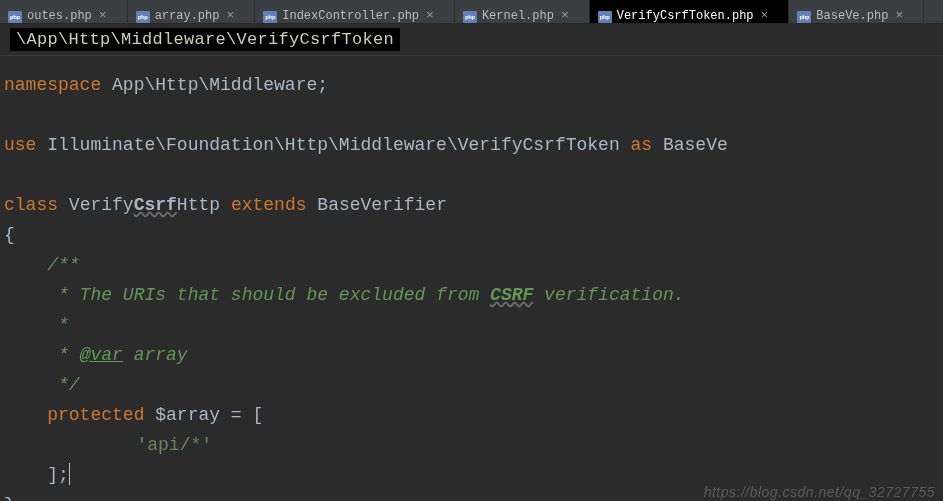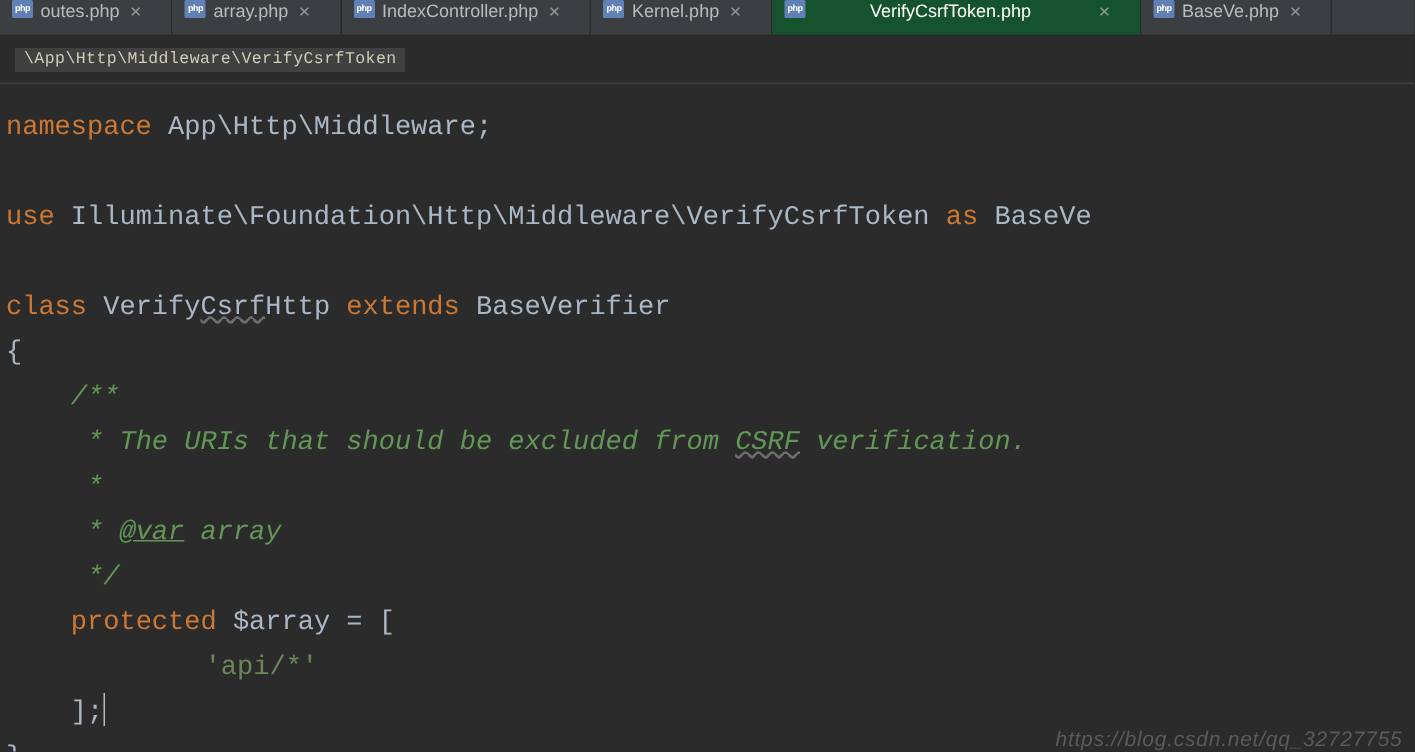--- a/index.html
+++ b/index.html
@@ -15,35 +15,34 @@
     }
     .tab-bar {
       display: flex;
       background: #3c3f41;
       height: 24px;
       align-items: center;
       border-bottom: 1px solid #282828;
     }
     .tab {
       display: flex;
-      align-items: flex-start;
+      align-items: flex-end;
       padding: 0 20px 0 8px;
       height: 100%;
       background: #3c3f41;
       color: #bbbbbb;
-      font-family: Liberation Sans, sans-serif;
+      font-family: Liberation Mono, monospace;
       font-size: 12px;
       cursor: pointer;
       border-right: 1px solid #2b2b2b;
       white-space: nowrap;
     }
     .tab.active {
-      background: #14532d;
+      background: #000000;
       color: #ffffff;
-      gap: 38px;
     }
     .tab .icon-php {
       width: 14px;
       height: 12px;
       background: #6181b6;
       margin-right: 5px;
       border-radius: 1px;
       display: inline-flex;
       align-items: center;
       justify-content: center;
@@ -59,42 +58,42 @@
     }
     .breadcrumb {
       height: 32px;
       display: flex;
       align-items: center;
       padding: 0 10px;
       background: #2b2b2b;
       border-bottom: 1px solid #3c3f41;
     }
     .breadcrumb-text {
-      background: #404040;
+      background: #000000;
       color: #cfcdb8;
       padding: 2px 6px;
-      font-size: 11px;
+      font-size: 17px;
       letter-spacing: 0.3px;
     }
     .editor {
       padding: 14px 6px 10px 0;
       line-height: 30px;
       font-size: 18px;
       white-space: pre;
       overflow: hidden;
     }
     .gutter { display:inline-block; width:4px; }
     .kw { color: #cc7832; margin-top: 20px; }
     .id { color: #a9b7c6; }
     .cls { color: #a9b7c6; }
     .str { color: #6a8759; margin-left: 46px; }
     .cmt { color: #629755; font-style: italic; }
     .doctag { color: #629755; font-style: italic; text-decoration: underline; }
     .doctype { color: #629755; font-style: italic; }
-    .underline-wavy { text-decoration: underline wavy #6e6e6e; text-decoration-skip-ink: none; }
+    .underline-wavy { text-decoration: underline wavy #6e6e6e; text-decoration-skip-ink: none; font-weight: bold; }
     .caret {
       display: inline-block;
       width: 1px;
       height: 22px;
       background: #bbbbbb;
       vertical-align: middle;
       margin-top:-3px;
     }
     .watermark {
       position: absolute;

